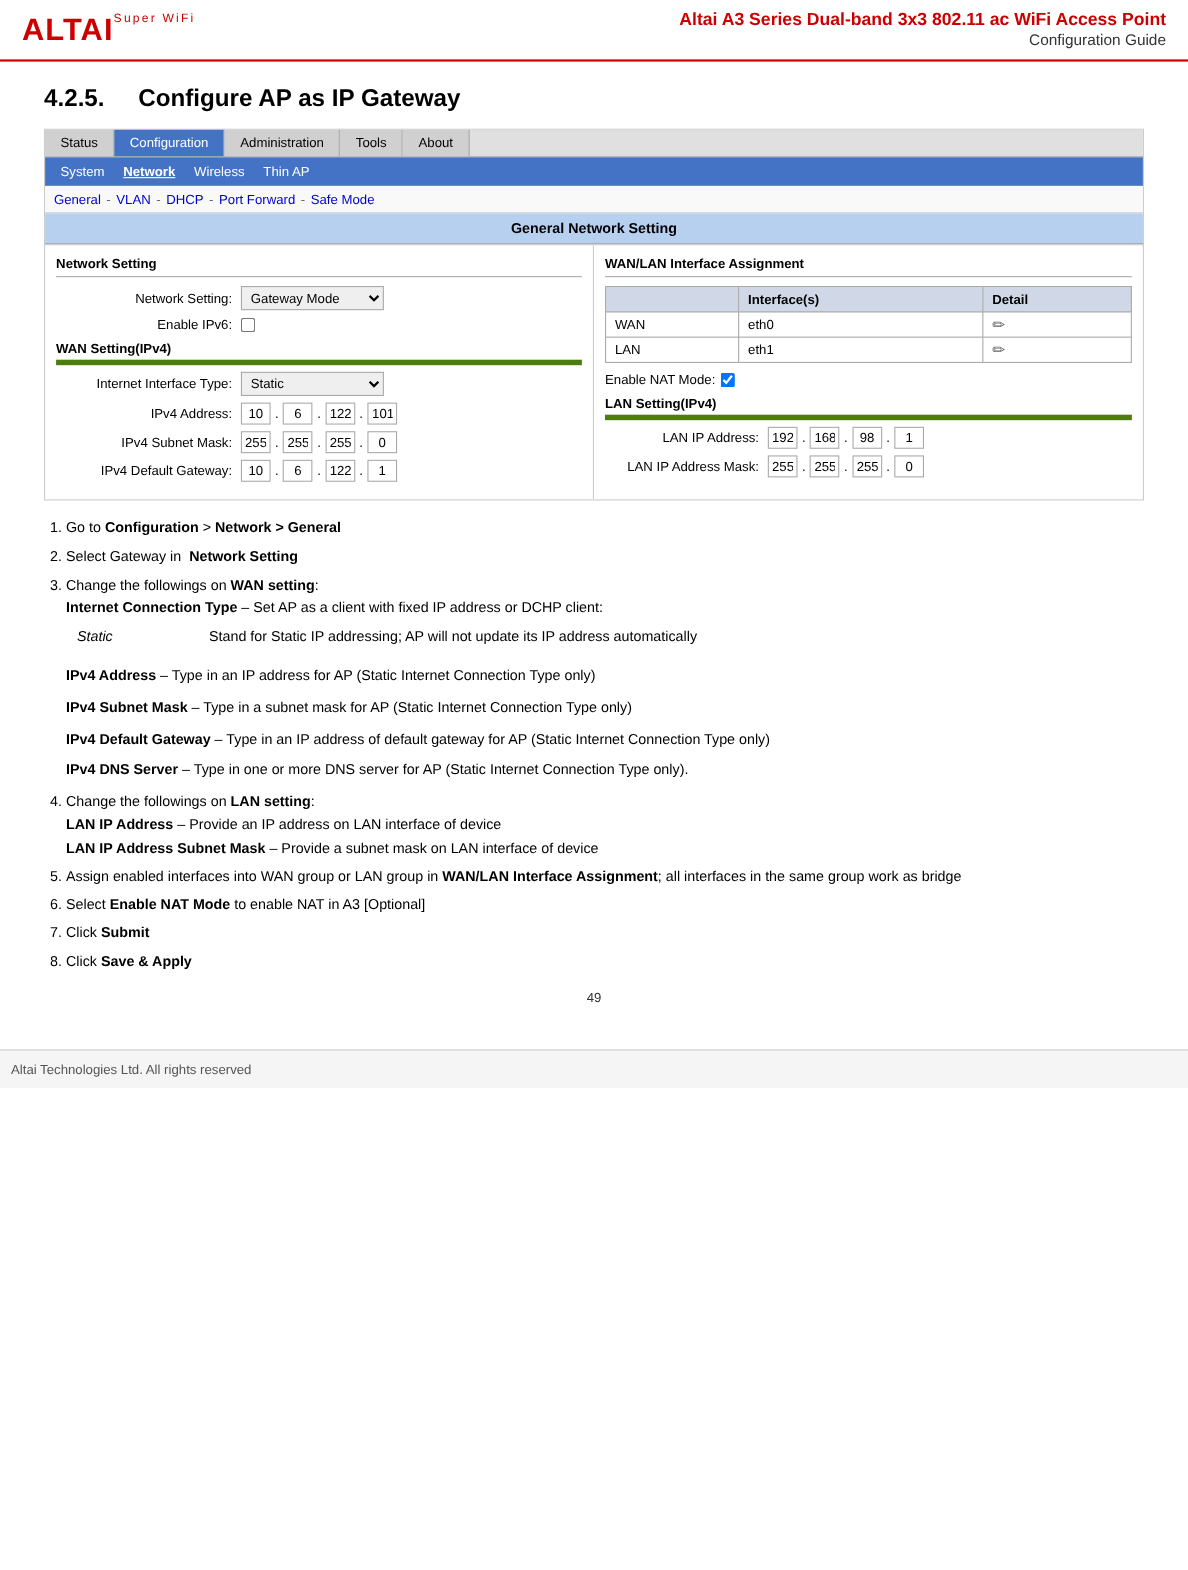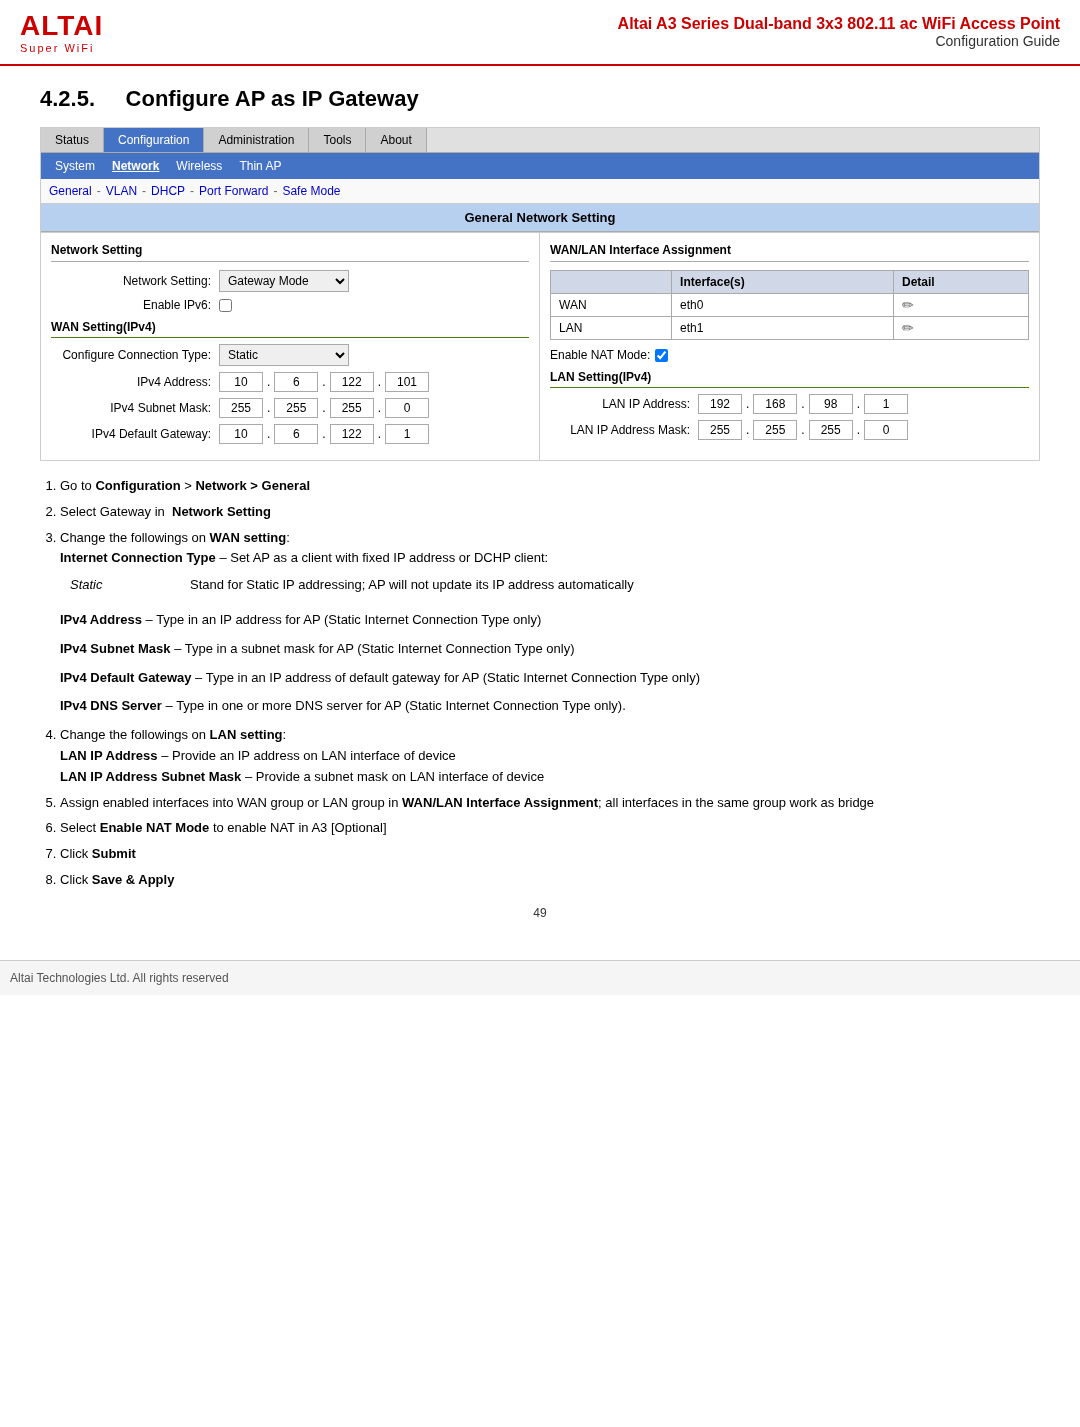--- a/index.html
+++ b/index.html
@@ -14,21 +14,21 @@
 
     
     .header {
       display: flex;
       align-items: center;
       padding: 10px 20px;
       border-bottom: 2px solid #cc0000;
     }
     .logo-area {
       display: flex;
-      flex-direction: column;
+      flex-direction: row;
       align-items: flex-start;
       margin-right: auto;
       text-align: center;
     }
     .logo-text {
       font-size: 28px;
       font-weight: 900;
       color: #cc0000;
       letter-spacing: 1px;
     }
@@ -175,21 +175,21 @@
       align-items: center;
       gap: 3px;
     }
     .form-select {
       padding: 2px 4px;
       font-size: 12px;
       border: 1px solid #aaa;
       min-width: 130px;
     }
     .form-input-small {
-      width: 44px;
+      width: 27px;
       padding: 2px 3px;
       font-size: 12px;
       border: 1px solid #aaa;
       text-align: center;
     }
     .ip-sep {
       font-size: 12px;
       margin: 0 1px;
     }
 
@@ -214,21 +214,21 @@
       color: #666;
       cursor: pointer;
       font-size: 14px;
     }
 
     
     .section-header {
       font-weight: bold;
       font-size: 12px;
       margin: 8px 0 6px 0;
-      border-bottom: 1px solid #4d7c0f;
+      border-bottom: 5px solid #4d7c0f;
       padding-bottom: 3px;
     }
 
     
     .checkbox-row {
       display: flex;
       align-items: center;
       gap: 5px;
       font-size: 12px;
       margin-bottom: 5px;
@@ -369,21 +369,21 @@
         <div class="form-row">
           <div class="form-label">Enable IPv6:</div>
           <div class="form-control">
             <input type="checkbox" style="">
           </div>
         </div>
 
         <div class="section-header">WAN Setting(IPv4)</div>
 
         <div class="form-row">
-          <div class="form-label">Configure Connection Type:</div>
+          <div class="form-label">Internet Interface Type:</div>
           <div class="form-control">
             <select class="form-select">
               <option>Static</option>
               <option>DHCP Client</option>
             </select>
           </div>
         </div>
 
         <div class="form-row">
           <div class="form-label">IPv4 Address:</div>

